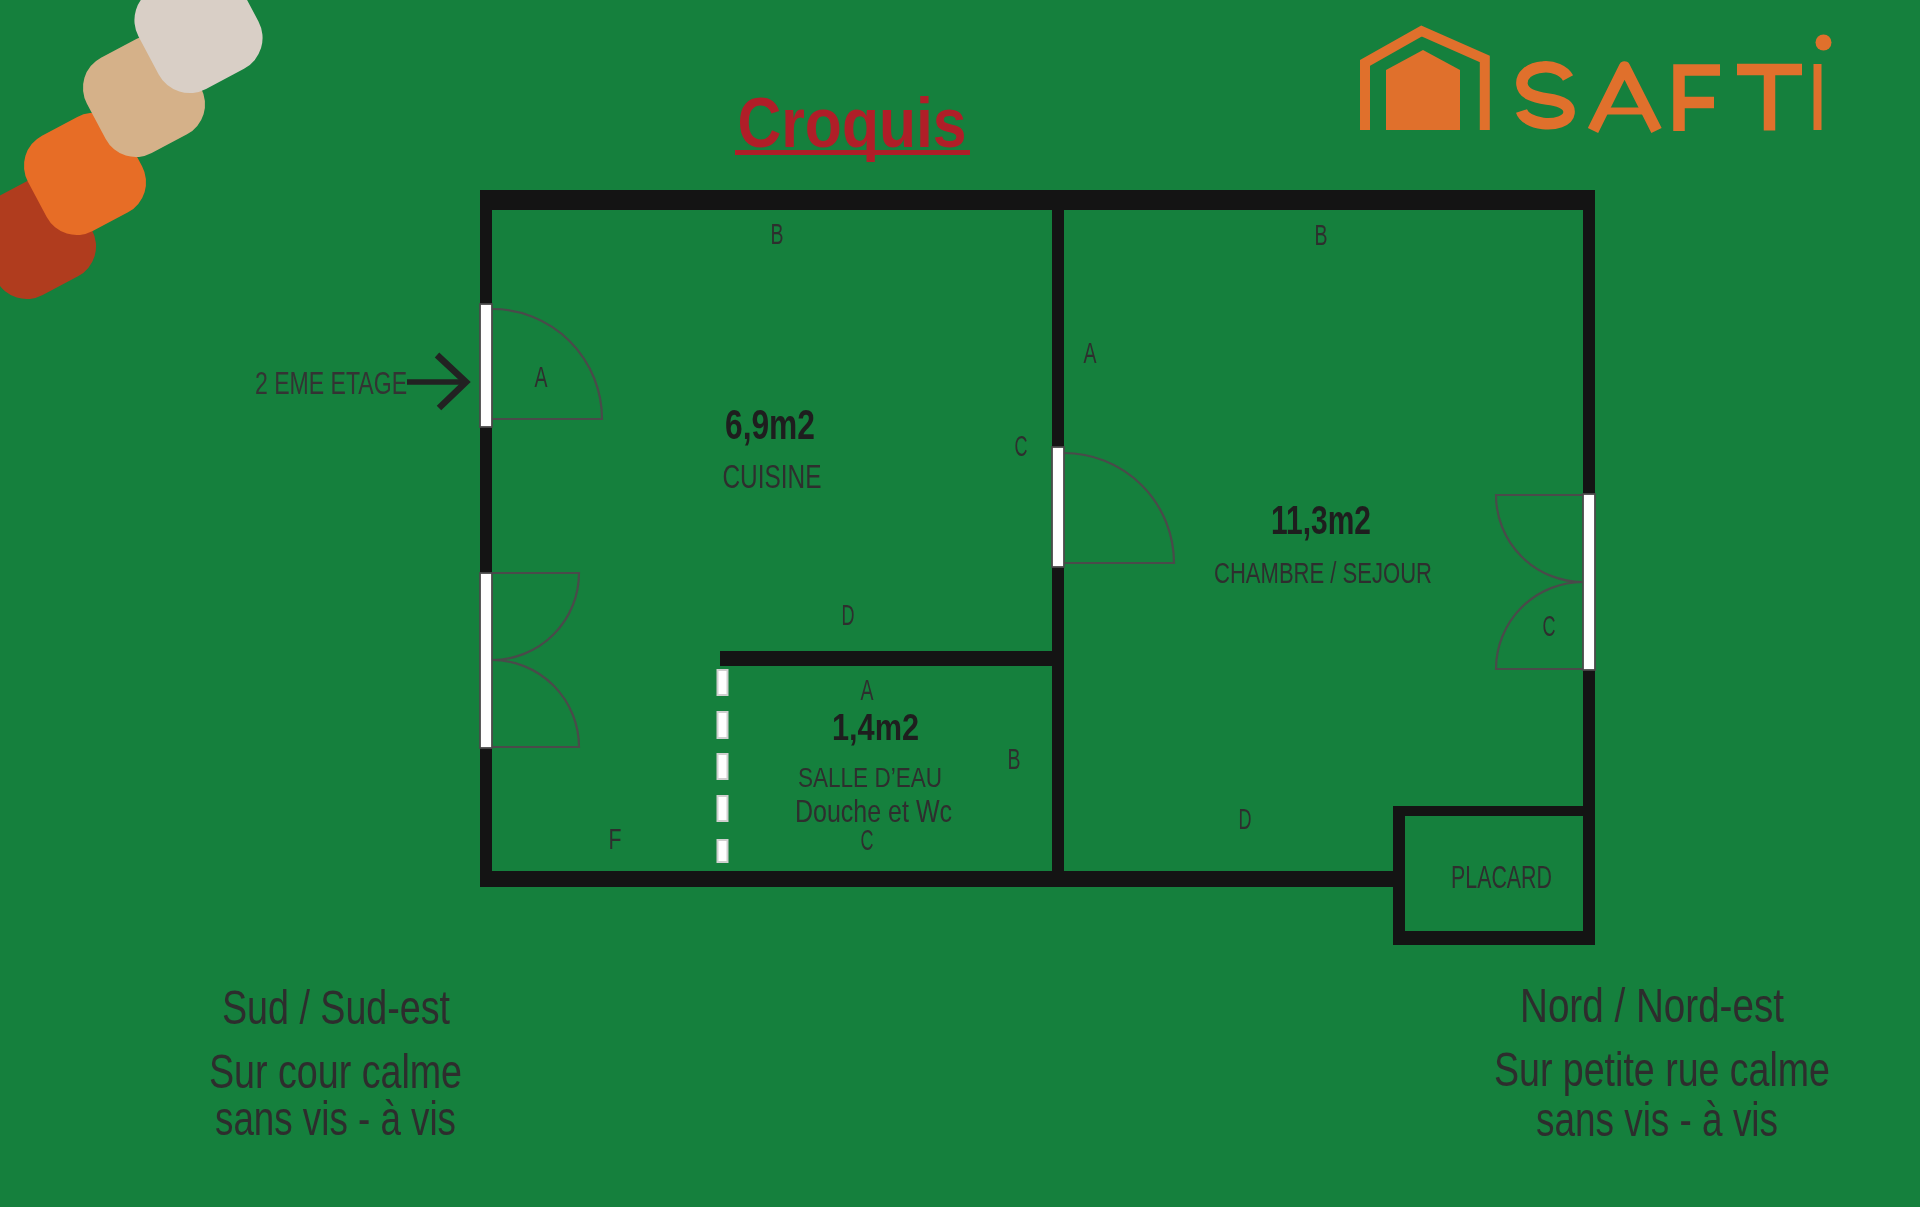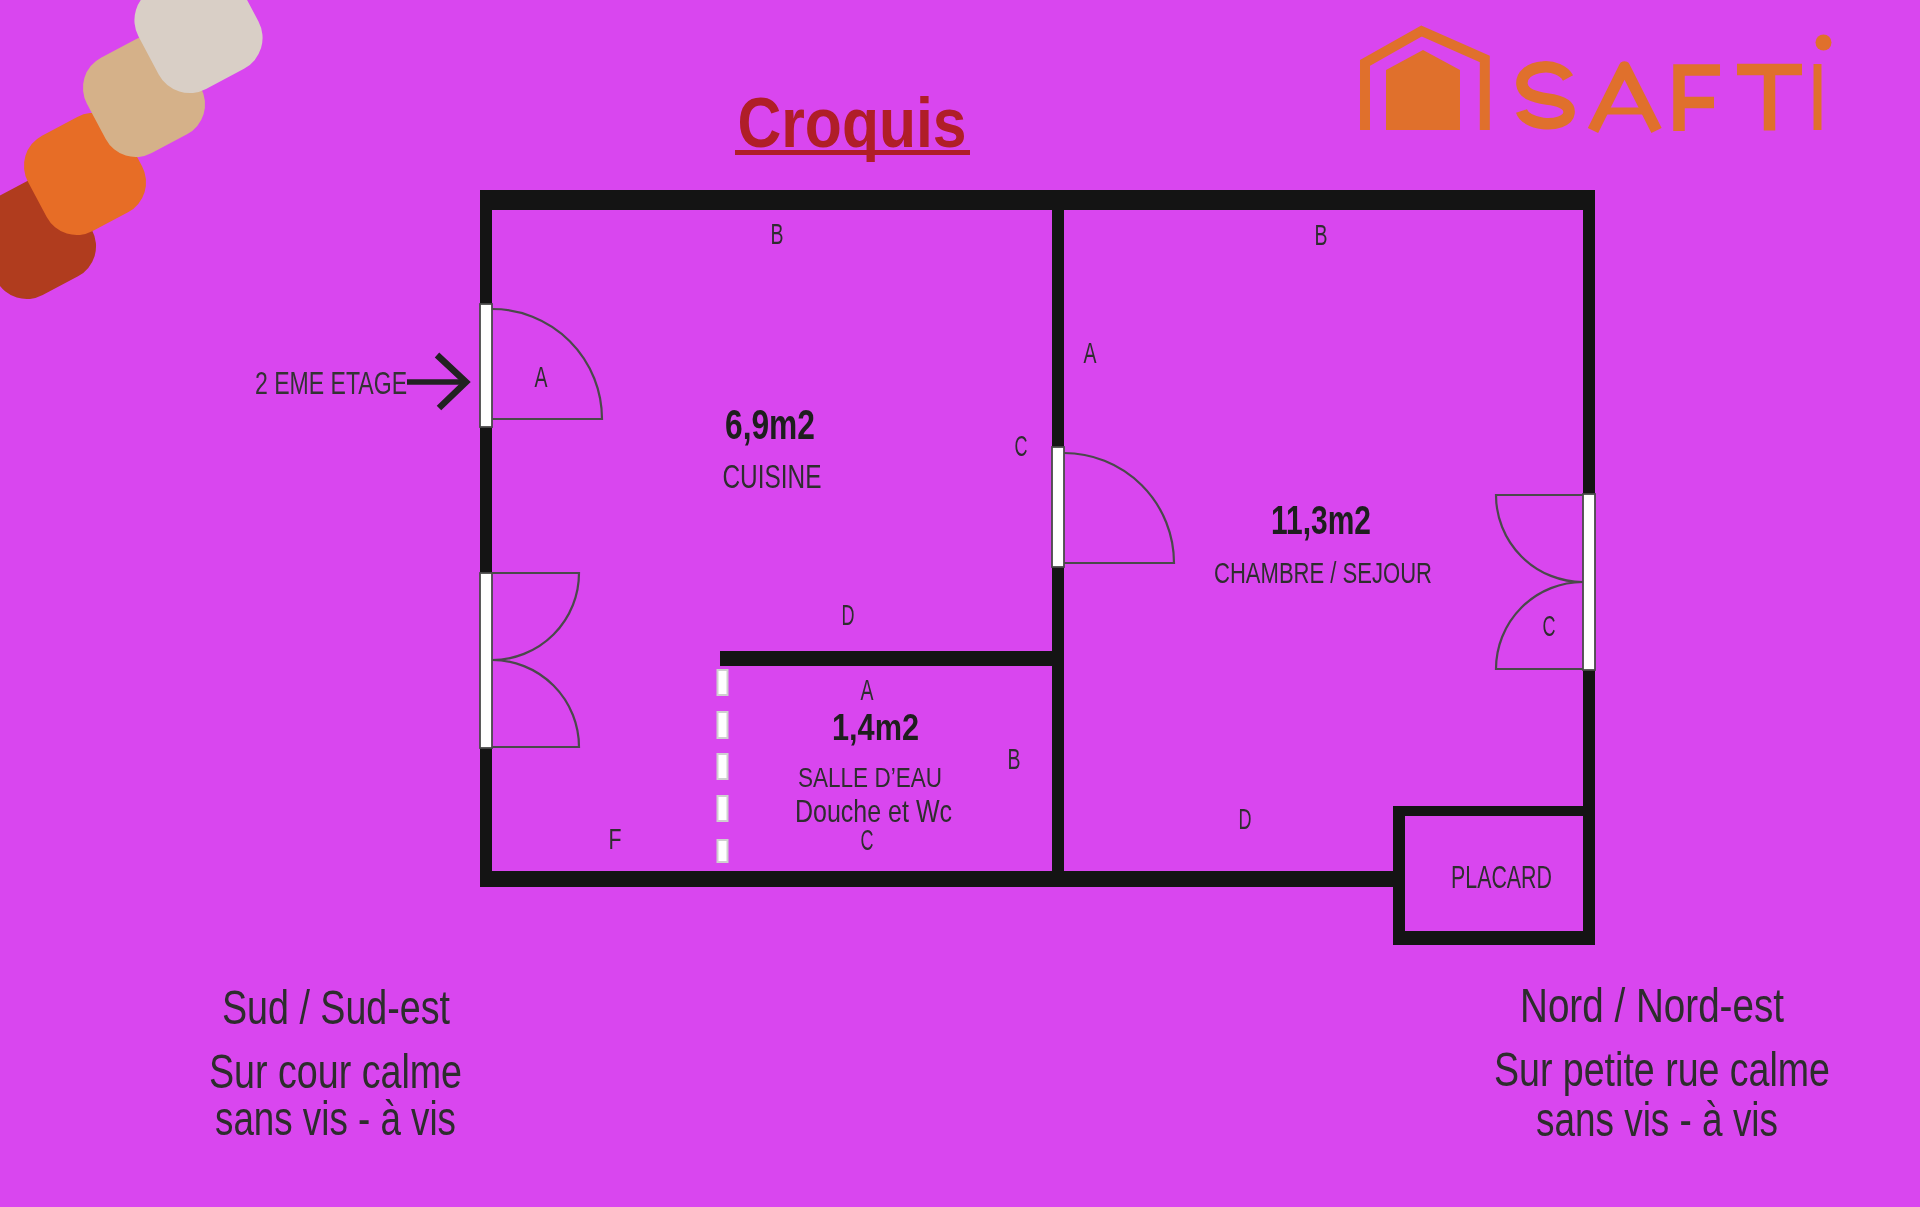--- a/index.html
+++ b/index.html
@@ -1,16 +1,16 @@
 <!DOCTYPE html>
 <html><head>
 <meta charset="utf-8">
 <style>
   html,body{margin:0;padding:0;background:#ffffff;}
-  #page{position:relative;width:1920px;height:1207px;background:#d946ef;overflow:hidden;
+  #page{position:relative;width:1920px;height:1207px;background:#15803d;overflow:hidden;
         font-family:"Liberation Sans", sans-serif;}
   svg{position:absolute;left:0;top:0;}
 </style>
 </head>
 <body>
 
 <div id="page">
 <svg width="1920" height="1207" viewBox="0 0 1920 1207" xmlns="http://www.w3.org/2000/svg">
 
 <g>

